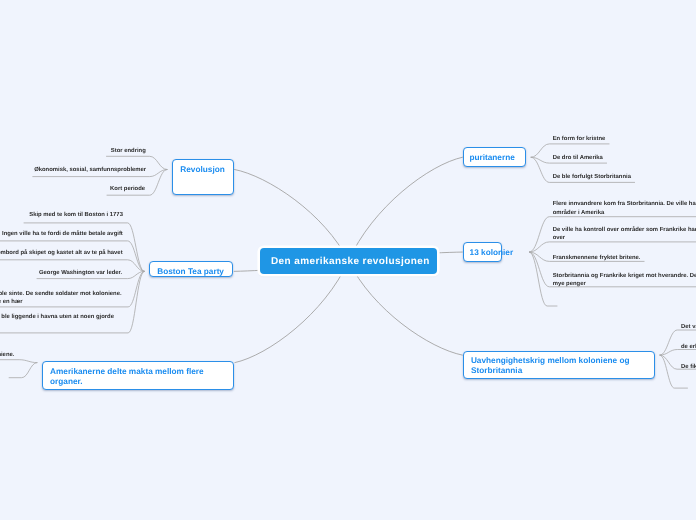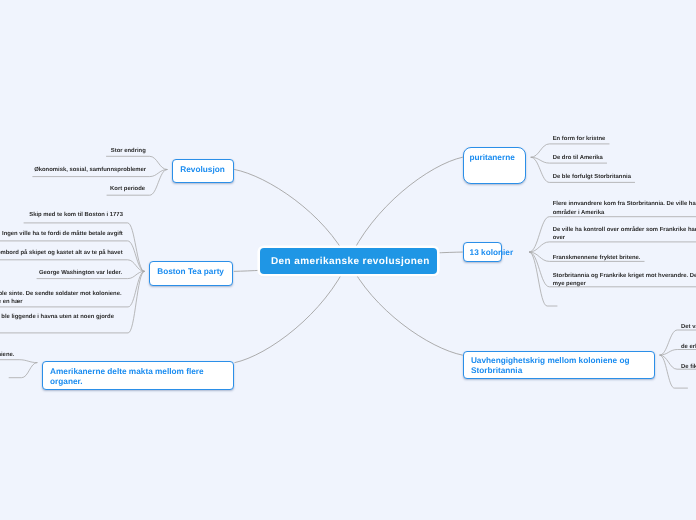--- a/index.html
+++ b/index.html
@@ -73,30 +73,30 @@
     <div class="leaf" style="left: 552.7px; top: 200.4px; width: 160px; white-space: normal;">Flere innvandrere kom fra Storbritannia. De ville ha flere områder i Amerika</div>
     <div class="leaf" style="left: 552.7px; top: 225.5px; width: 180px; white-space: normal;">De ville ha kontroll over områder som Frankrike hadde kontroll over</div>
     <div class="leaf" style="left: 552.7px; top: 253.6px;">Franskmennene fryktet britene.</div>
     <div class="leaf" style="left: 552.7px; top: 271.8px; width: 170px; white-space: normal;">Storbritannia og Frankrike kriget mot hverandre. Det kostet mye penger</div>
     <div class="leaf" style="left: 681px; top: 323.2px;">Det var mange som døde</div>
     <div class="leaf" style="left: 681px; top: 343.1px;">de erklærte seg uavhengige</div>
     <div class="leaf" style="left: 681px; top: 362.5px;">De fikk hjelp av Frankrike</div>
     <div class="node root" style="left: 260.3px; top: 247.8px; width: 176.3px; height: 26.3px;">
       <div class="t" style="left: 10.7px; top: 8.3px;">Den amerikanske revolusjonen</div>
     </div>
-    <div class="node main" style="left: 172px; top: 158.7px; width: 61.6px; height: 24px;">
+    <div class="node main" style="left: 172px; top: 158.7px; width: 61.6px; height: 36px;">
       <div class="t" style="left: 7.3px; top: 5.2px;">Revolusjon</div>
     </div>
-    <div class="node main" style="left: 149.2px; top: 261.4px; width: 84px; height: 25px; padding-left: 44px;">
+    <div class="node main" style="left: 149.2px; top: 261.4px; width: 84px; height: 16px; padding-left: 44px;">
       <div class="t" style="left: 7px; top: 4.5px;">Boston Tea party</div>
     </div>
     <div class="node main" style="left: 42px; top: 348.4px; width: 191.9px; height: 28.4px; margin-top: 13px;">
       <div class="t" style="left: 7px; top: 4.2px; width: 162px; white-space: normal;">Amerikanerne delte makta mellom flere organer.</div>
     </div>
-    <div class="node main" style="left: 463.4px; top: 147.3px; width: 62.7px; height: 37px; border-radius: 8px;">
+    <div class="node main" style="left: 463.4px; top: 147.3px; width: 62.7px; height: 20px;">
       <div class="t" style="left: 5px; top: 4.6px;">puritanerne</div>
     </div>
     <div class="node main" style="left: 463.3px; top: 242.2px; width: 39px; height: 19.7px;">
       <div class="t" style="left: 5.3px; top: 4.5px;">13 kolonier</div>
     </div>
     <div class="node main" style="left: 463.3px; top: 340.9px; width: 191.7px; height: 28.4px; margin-top: 10px;">
       <div class="t" style="left: 6.6px; top: 4.2px; width: 165px; white-space: normal;">Uavhengighetskrig mellom koloniene og Storbritannia</div>
     </div>
   </div>
 

